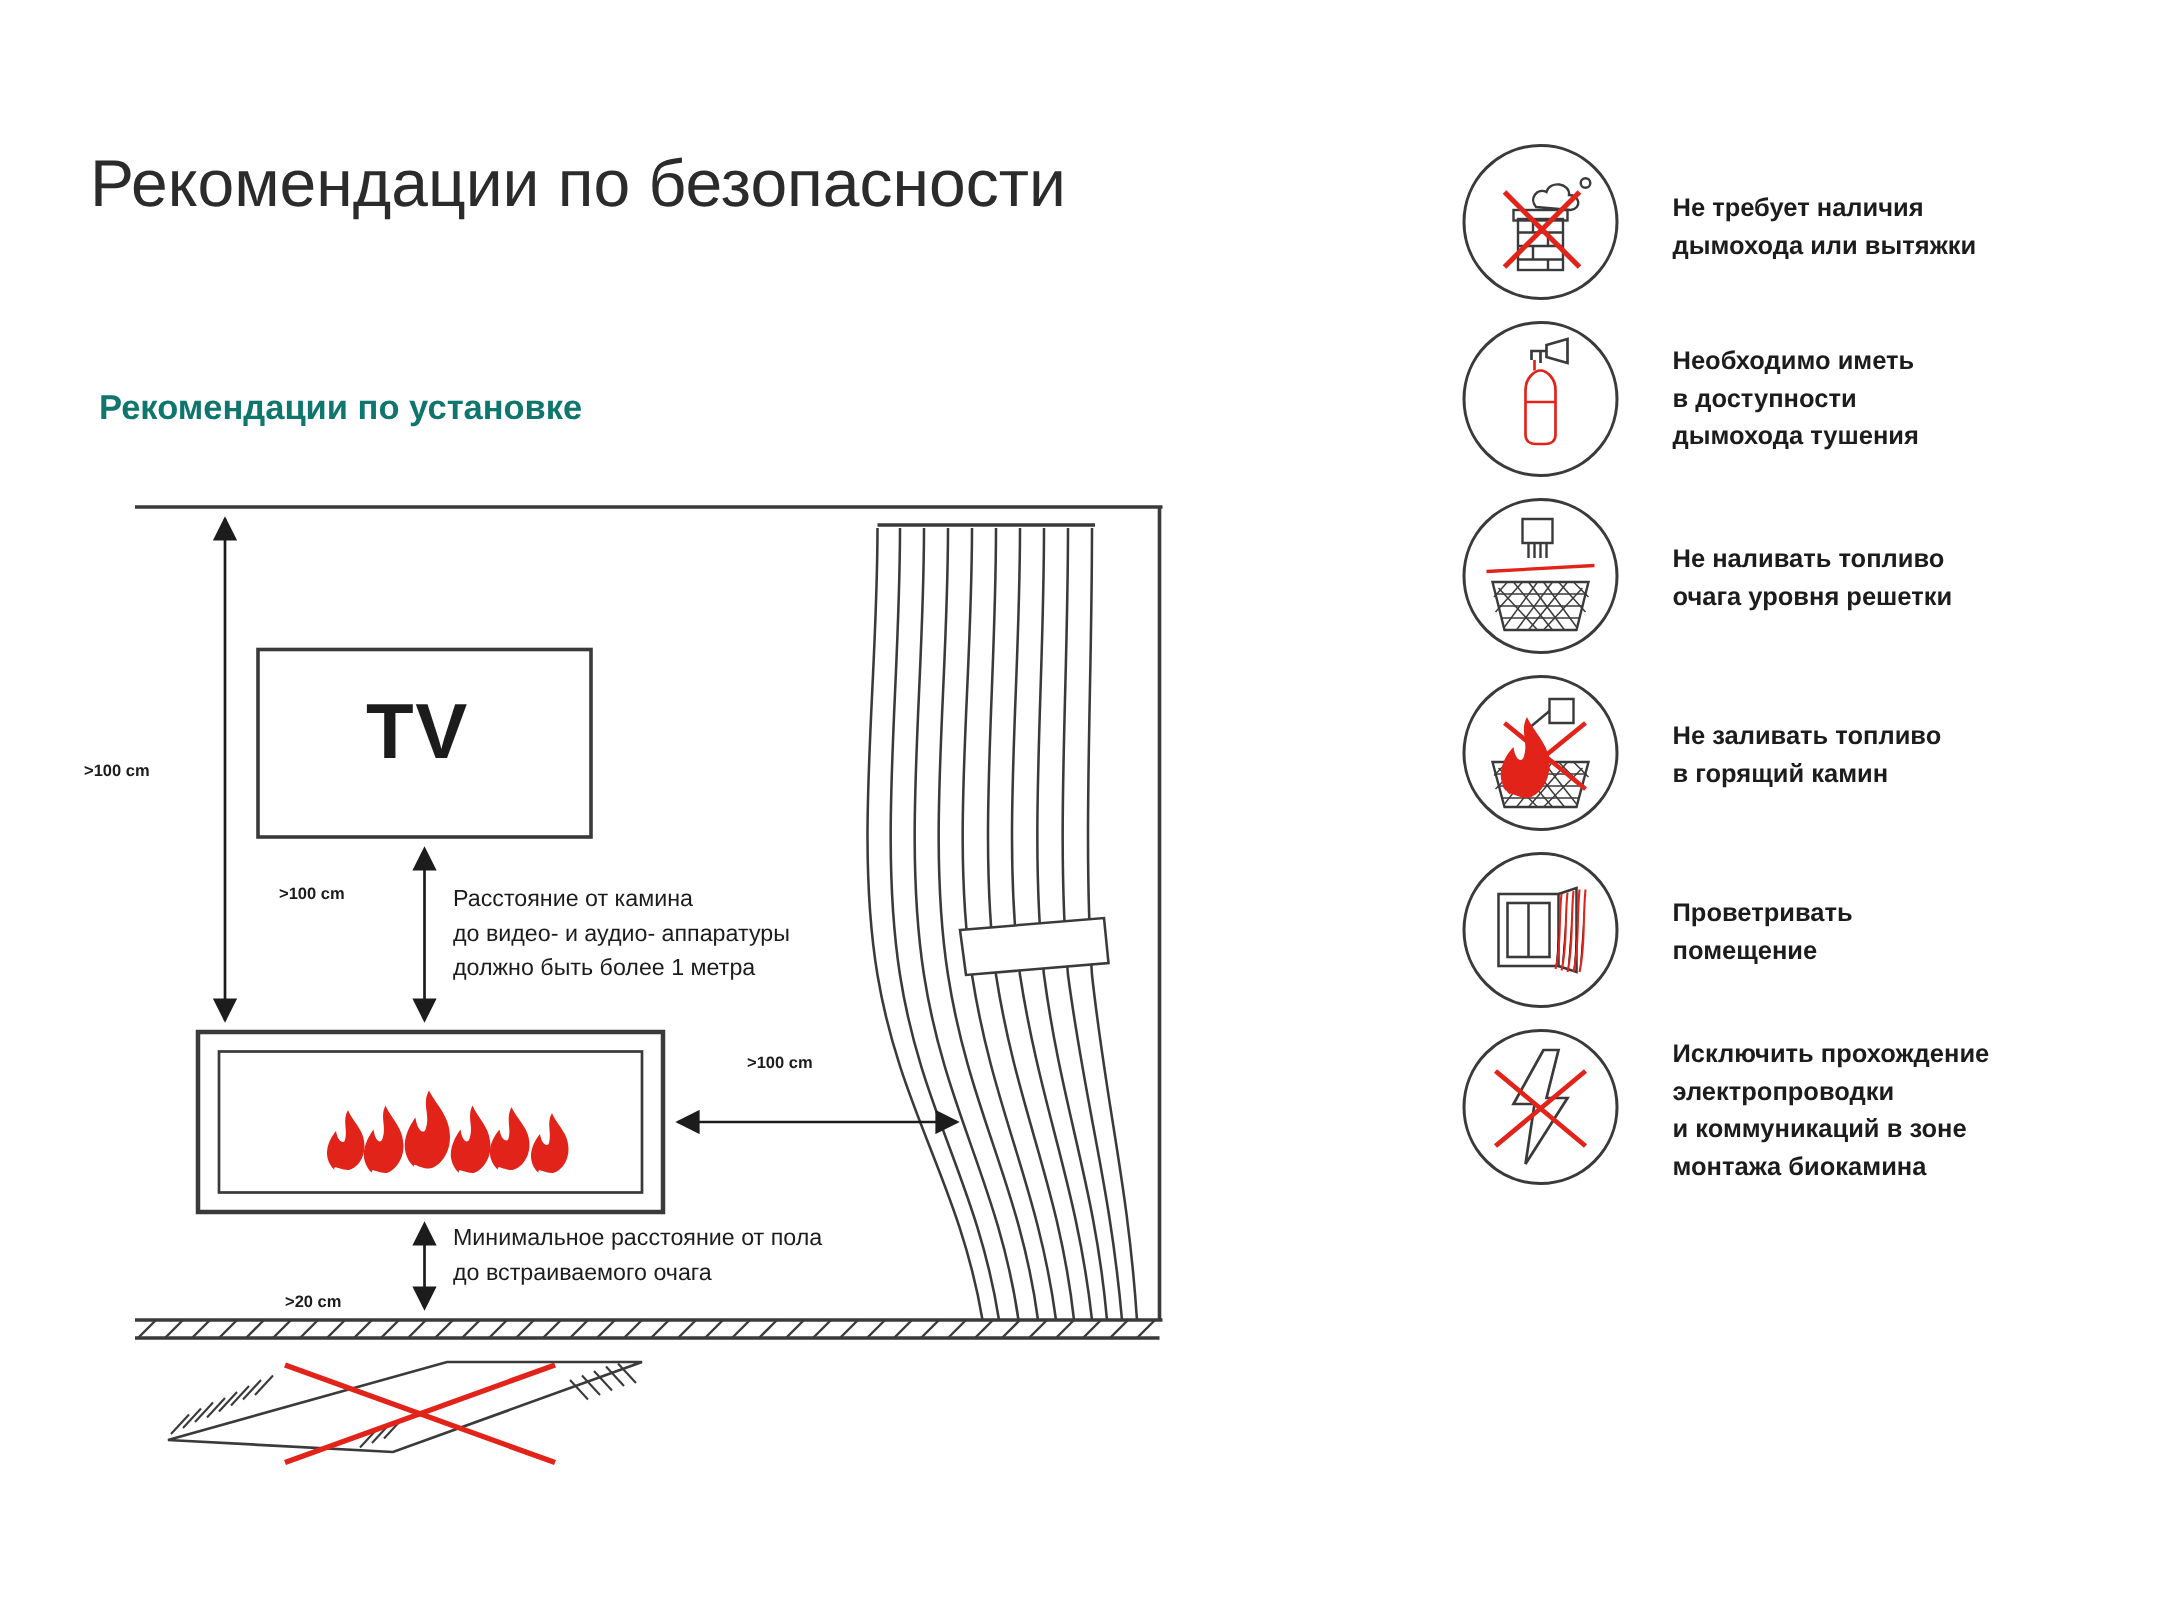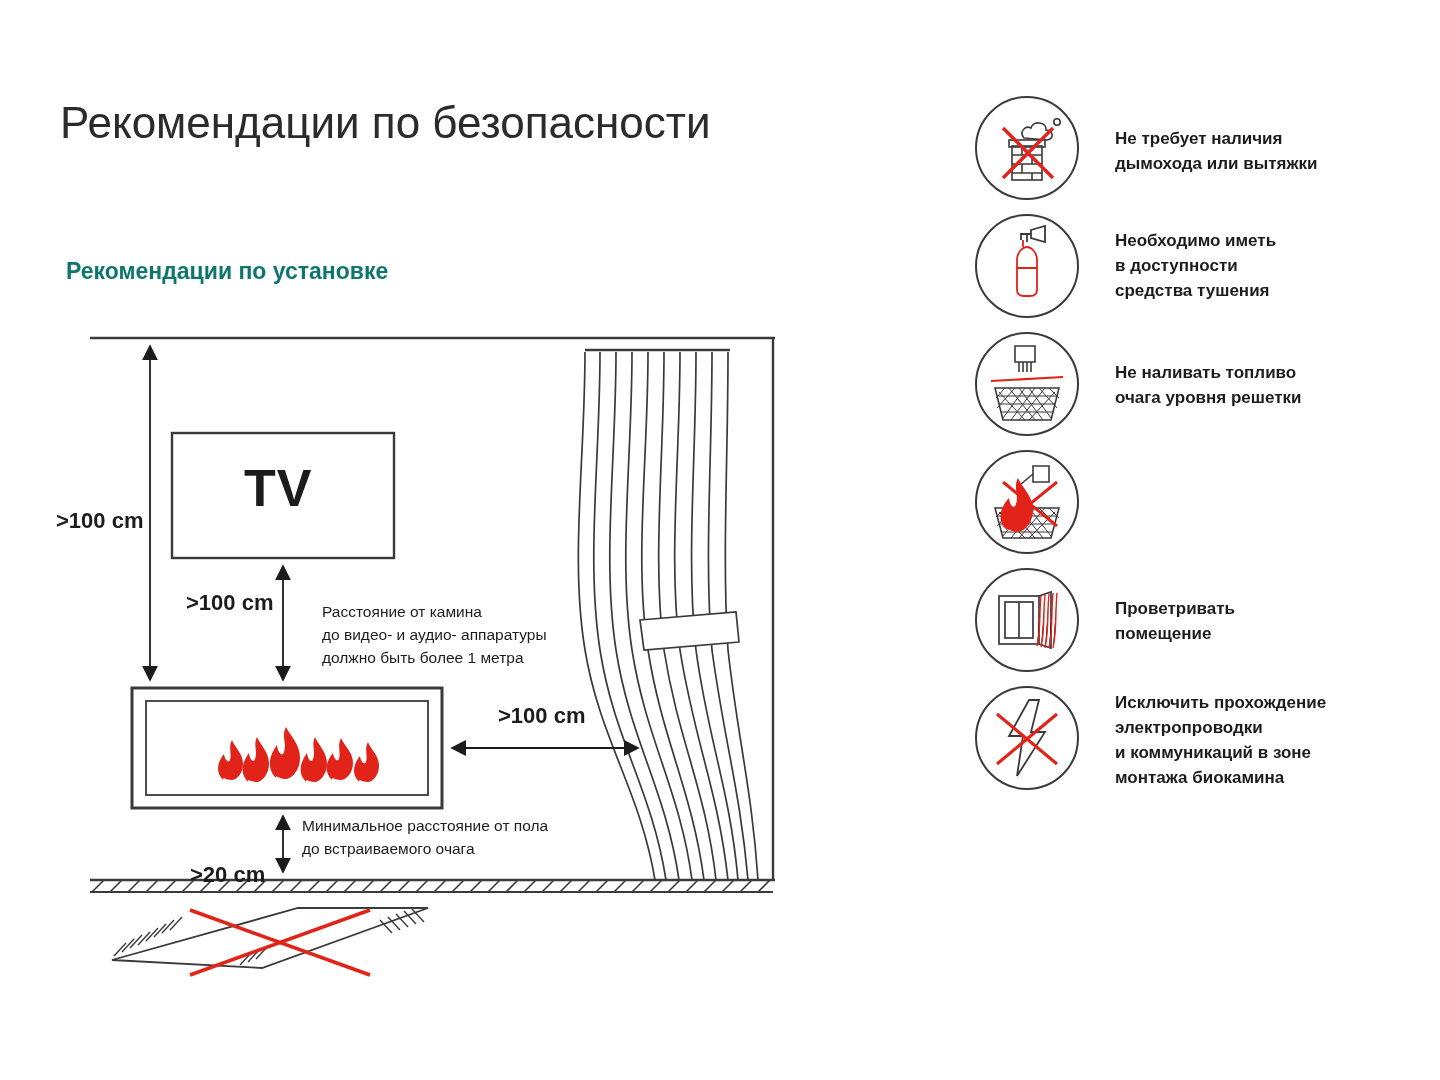--- a/index.html
+++ b/index.html
@@ -52,33 +52,32 @@
 
   .note {
     position: absolute;
     font-size: 15.5px;
     line-height: 23px;
     color: #1c1c1c;
     white-space: pre-line;
   }
   .note-tv {
     left: 302px;
-    top: 600px;
+    top: 588px;
     width: 330px;
-    margin-left: 20px;
   }
   .note-floor {
     left: 302px;
     top: 814px;
     width: 340px;
   }
 
   .dim-label {
     position: absolute;
-    font-size: 22px;
+    font-size: 11px;
     font-weight: 700;
     color: #1c1c1c;
     white-space: nowrap;
   }
   .dim-top { left: 56px; top: 508px; }
   .dim-tv  { left: 186px; top: 590px; }
   .dim-side{ left: 498px; top: 703px; }
   .dim-bottom { left: 190px; top: 829px; margin-top: 33px; }
 
   .tv-label {
@@ -323,21 +322,21 @@
           </g>
           <g stroke="#3a3a3a" fill="none" stroke-width="1.8">
             <path d="M44 24 L44 18 L54 18"></path>
             <path d="M54 14 L68 10 L68 26 L54 22 Z"></path>
             <line x1="50" y1="18" x2="50" y2="26"></line>
           </g>
         </svg>
       </div>
       <div class="icon-text">Необходимо иметь
 в доступности
-средства тушения</div>
+дымохода тушения</div>
     </div>
 
     <div class="icon-row row-3">
       <div class="icon-badge">
         <svg width="100" height="100" viewBox="0 0 100 100">
           <g stroke="#3a3a3a" fill="none" stroke-width="1.6">
             <path d="M38 12 L58 12 L58 28 L38 28 Z"></path>
             <path d="M42 28 L42 38 M46 28 L46 38 M50 28 L50 38 M54 28 L54 38"></path>
             <path d="M18 54 L82 54 L74 86 L26 86 Z"></path>
           </g>
@@ -392,20 +391,22 @@
               <line x1="22" y1="72" x2="78" y2="72"></line>
             <line x1="24" y1="80" x2="76" y2="80"></line>
           </g>
           <path d="M30 78 c-12 -10 -5 -25 2 -32 c1 9 6 11 7 6 c3 -9 -3 -17 2 -26 c5 11 15 18 15 32 c0 14 -10 22 -15 22 c-7 0 -12 -5 -11 -2 z" fill="#e2231a"></path>
           <g stroke="#e2231a" stroke-width="3">
             <line x1="26" y1="30" x2="80" y2="74"></line>
             <line x1="80" y1="30" x2="26" y2="74"></line>
           </g>
         </svg>
       </div>
+      <div class="icon-text">Не заливать топливо
+в горящий камин</div>
     </div>
 
     <div class="icon-row row-6">
       <div class="icon-badge">
         <svg width="100" height="100" viewBox="0 0 100 100">
           <g stroke="#3a3a3a" fill="none" stroke-width="1.7">
             <rect x="22" y="26" width="40" height="48"></rect>
             <rect x="28" y="32" width="28" height="36"></rect>
             <line x1="42" y1="32" x2="42" y2="68"></line>
             <path d="M62 26 L74 22 L74 78 L62 74"></path>

